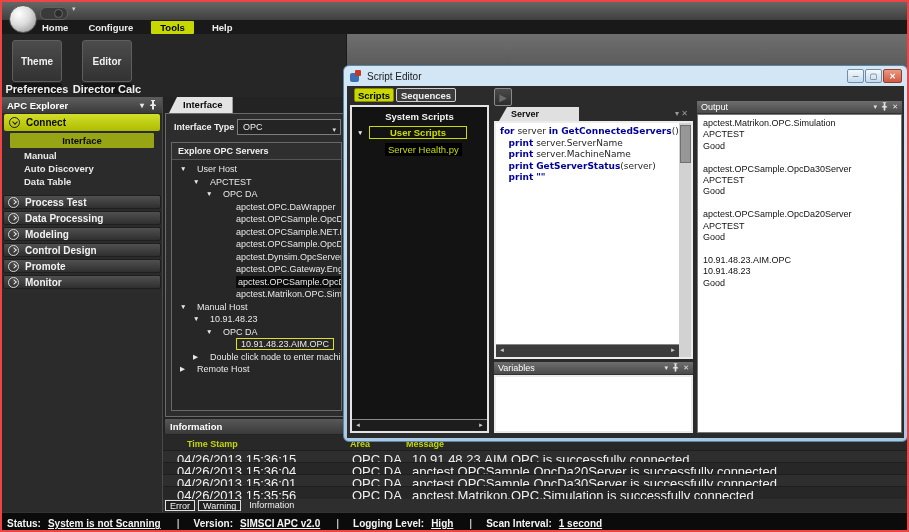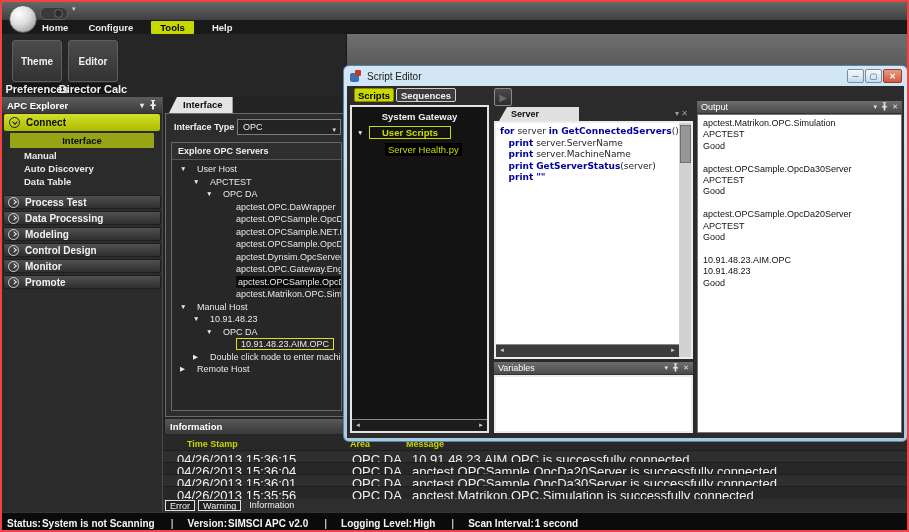--- a/index.html
+++ b/index.html
@@ -16,21 +16,21 @@
   #qa-pill{left:38px;top:5px;width:26px;height:11px;background:#3a3a3a;border:1px solid #606060;border-radius:6px;}
   #qa-circle{left:52px;top:7px;width:7px;height:7px;border-radius:50%;background:#2c2c2c;border:1px solid #6a6a6a;}
   #qa-drop{left:70px;top:3px;color:#cfcfcf;font-size:7px;}
   #menurow{left:0;top:18px;width:909px;height:14px;background:#191919;display:flex;align-items:center;padding-left:38px;box-sizing:border-box;gap:16px;}
   .menu-tab{color:#ededed;font-size:9.5px;font-weight:bold;padding:1px 2px;}
   .menu-tab.active{background:#c6d800;color:#000;padding:1px 9px;border-radius:1px;}
 
   
   #ribbon-band{left:0;top:32px;width:909px;height:63px;background:linear-gradient(#6f6f6f,#474747);}
   #ribbon-groups{left:0;top:32px;width:345px;height:63px;background:#262626;border-right:1px solid #1a1a1a;
-                 display:flex;padding:6px 0 0 10px;box-sizing:border-box;gap:6px;}
+                 display:flex;padding:6px 0 0 10px;box-sizing:border-box;gap:20px;}
   .rgroup{display:flex;flex-direction:column;width:50px;}
   .rbtn{height:40px;background:linear-gradient(#4c4c4c,#323232);border:1px solid #5e5e5e;border-radius:3px;
         color:#f0f0f0;font-size:10px;font-weight:bold;display:flex;align-items:center;justify-content:center;}
   .rlabel{margin-top:1px;height:11px;background:#141414;border-radius:2px;color:#f0f0f0;font-size:11px;font-weight:bold;
           display:flex;align-items:center;justify-content:center;white-space:nowrap;}
 
   
   #sidebar{left:0;top:95px;width:161px;height:415px;background:#2b2b2b;border-right:1px solid #4a4a4a;border-top:1px solid #5a5a5a;box-sizing:border-box;}
   #sidebar-header{height:15px;background:linear-gradient(#5c5c5c,#3a3a3a);display:flex;align-items:center;padding:0 5px;color:#fff;font-size:9.5px;font-weight:bold;}
   #sidebar-header .sp{flex:1;}
@@ -76,21 +76,21 @@
   .log-row:nth-child(odd){background:#2e2e2e;}
   .log-row:nth-child(even){background:#272727;}
   #info-tabs{left:161px;top:497px;width:748px;height:13px;background:#2e2e2e;display:flex;align-items:center;gap:3px;padding-left:2px;box-sizing:border-box;}
   .itab{border:1px solid #e0e0e0;background:#1f1f1f;color:#f0f0f0;font-size:9px;height:11px;line-height:10px;padding:0 4px;box-sizing:border-box;}
   .itab.active{border:none;background:transparent;padding:0 5px;}
 
   
   #status-bar{left:0;top:510px;width:909px;height:22px;background:#0b0b0b;border-top:1px solid #333;display:flex;align-items:center;
               color:#f4f4f4;font-size:10px;font-weight:bold;box-sizing:border-box;}
   .sb-label{margin-left:14px;} .sb-label:first-child{margin-left:5px;}
-  .sb-value{margin-left:1px;} .sb-sep{margin-left:16px;color:#bbb;}
+  .sb-value{margin-left:7px;text-decoration:underline;} .sb-sep{margin-left:16px;color:#bbb;}
 
   
   #dialog{left:341px;top:63px;width:563px;height:375px;background:linear-gradient(#d3e7f6,#a9c9e2);
           border:1px solid #5c85a3;border-radius:6px;z-index:50;}
   #dlg-title{position:absolute;left:0;top:0;width:100%;height:20px;display:flex;align-items:center;padding-left:6px;box-sizing:border-box;
              color:#1a1a1a;font-size:10px;}
   #dlg-title .t{margin-left:5px;}
   #dlg-btns{position:absolute;right:5px;top:3px;display:flex;gap:1px;}
   .wbtn{width:17px;height:14px;border:1px solid #6f8fa8;border-radius:2px;background:linear-gradient(#f4f9fc,#c6dbec);
         color:#345065;font-size:8px;line-height:13px;text-align:center;box-sizing:border-box;}
@@ -98,21 +98,21 @@
   #dlg-body{position:absolute;left:3px;top:20px;right:3px;bottom:3px;background:#2b2b2b;}
 
   .stab{position:absolute;height:14px;font-size:9.5px;font-weight:bold;line-height:13px;text-align:center;border-radius:2px;box-sizing:border-box;}
   #tab-scripts{left:7px;top:2px;width:40px;background:#c8d800;border:1px solid #8a8a00;color:#000;}
   #tab-sequences{left:49px;top:2px;width:60px;background:#3c3c3c;border:1px solid #cfcfcf;color:#f0f0f0;}
 
   #script-tree{left:3px;top:19px;width:139px;height:328px;border:2px solid #e4e4e4;background:#131313;box-sizing:border-box;}
   #st-system{color:#f2f2f2;font-size:9.5px;font-weight:bold;text-align:center;margin-top:4px;}
   #st-user-row{margin-top:4px;display:flex;align-items:center;}
   #st-user-row .expander{width:12px;margin-left:5px;}
-  #st-user{border:1px solid #ccdc00;color:#ccdc00;font-size:9.5px;font-weight:bold;padding:0 12px;line-height:11px;}
+  #st-user{border:1px solid #ccdc00;color:#ccdc00;font-size:9.5px;font-weight:bold;padding:0 20px;line-height:11px;}
   #st-script{margin:3px 0 0 33px;background:#000;color:#ccdc00;font-size:9.5px;display:inline-block;padding:1px 3px;}
   .hscroll{position:absolute;left:0;right:0;bottom:0;height:11px;background:#1d1d1d;border-top:1px solid #8a8a8a;
            color:#c8c8c8;font-size:6px;line-height:10px;}
   .hscroll .l{position:absolute;left:3px;} .hscroll .r{position:absolute;right:3px;}
 
   #run-btn{left:147px;top:2px;width:18px;height:18px;border:1px solid #8a8a8a;border-radius:2px;
            background:linear-gradient(#4a4a4a,#2d2d2d);color:#6a6a6a;font-size:10px;text-align:center;line-height:17px;box-sizing:border-box;}
   #editor-tab{left:152px;top:21px;width:80px;height:14px;background:#e0e0e0;color:#0a0a0a;font-size:9px;font-weight:bold;
               line-height:14px;padding-left:12px;box-sizing:border-box;clip-path:polygon(8px 0,100% 0,100% 100%,0 100%);}
   #editor-tab-icons{left:328px;top:23px;color:#9a9a9a;font-size:8px;}
@@ -201,25 +201,25 @@
         <div class="side-section">
           <span class="circ lite"></span>
           <span>Modeling</span>
         </div>
         <div class="side-section">
           <span class="circ lite"></span>
           <span>Control Design</span>
         </div>
         <div class="side-section">
           <span class="circ lite"></span>
+          <span>Promote</span>
+        </div>
+        <div class="side-section">
+          <span class="circ lite"></span>
           <span>Monitor</span>
-        </div>
-        <div class="side-section">
-          <span class="circ lite"></span>
-          <span>Promote</span>
         </div>
       </div>
   </div>
 
   <div id="iface-tab" class="abs">Interface</div>
   <div id="iface-panel" class="abs">
     <div id="iface-type-label" class="abs">Interface Type</div>
     <div id="iface-type-select" class="abs">
       <span>OPC</span>
       <span class="dd">▾</span>
@@ -309,21 +309,21 @@
     <div id="dlg-btns">
       <div class="wbtn">─</div>
       <div class="wbtn">▢</div>
       <div class="wbtn close">✕</div>
     </div>
     <div id="dlg-body">
       <div id="tab-scripts" class="stab">Scripts</div>
       <div id="tab-sequences" class="stab">Sequences</div>
 
       <div id="script-tree" class="abs">
-        <div id="st-system">System Gateway</div>
+        <div id="st-system">System Scripts</div>
         <div id="st-user-row">
           <span class="expander">▼</span>
           <span id="st-user">User Scripts</span>
         </div>
         <div id="st-script">Server Health.py</div>
         <div class="hscroll">
           <span class="l">◄</span>
           <span class="r">►</span>
         </div>
       </div>

